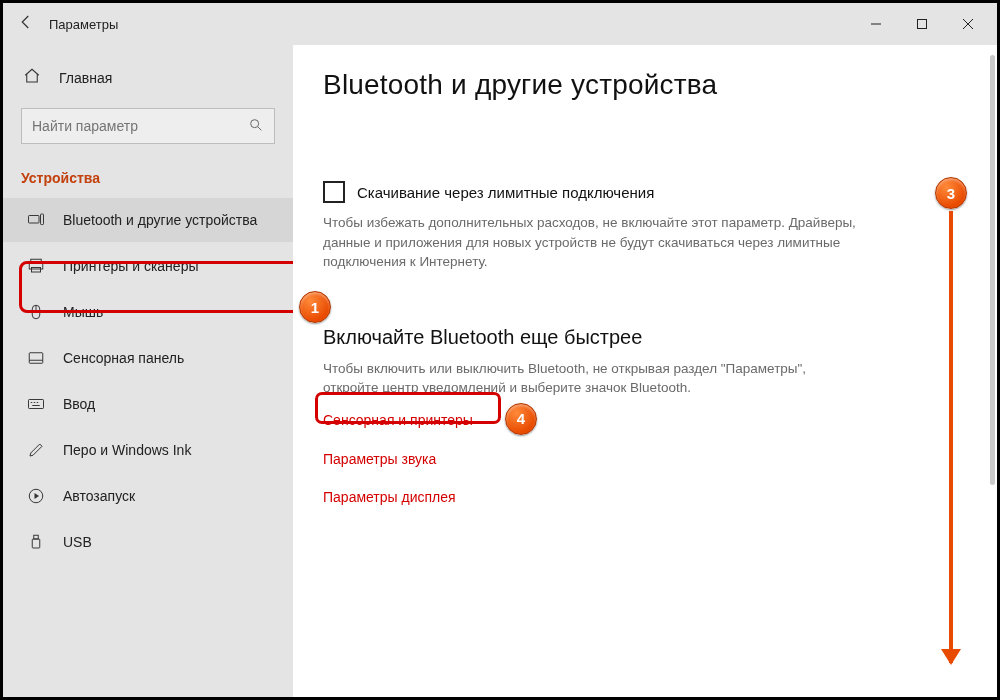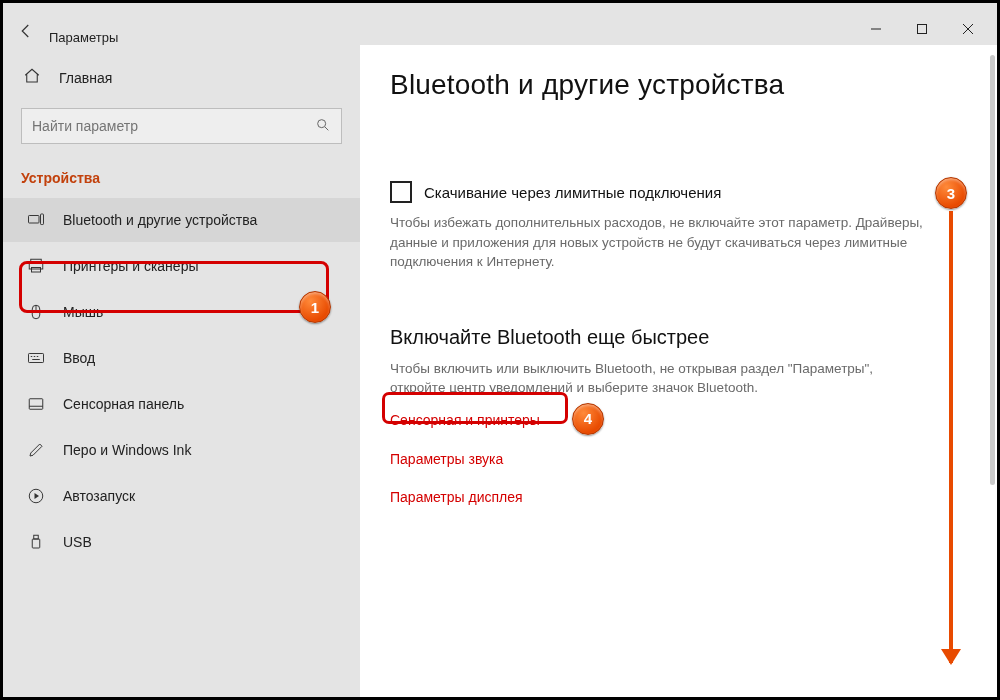--- a/index.html
+++ b/index.html
@@ -9,33 +9,33 @@
     width: 1000px;
     height: 700px;
     overflow: hidden;
     position: relative;
     border: 3px solid #000;
   }
   .titlebar {
     height: 42px;
     background: #e4e4e4;
     display: flex;
-    align-items: flex-end;
+    align-items: center;
     padding: 0 6px;
   }
   .titlebar .back { width: 34px; text-align: center; font-size: 18px; color: #333; cursor: default; }
   .titlebar .title { font-size: 13px; color: #222; margin-left: 6px; }
   .winbtns { margin-left: auto; display: flex; }
   .winbtn { width: 46px; height: 32px; display: flex; align-items: center; justify-content: center; font-size: 13px; color: #222; }
   .winbtn svg { width: 12px; height: 12px; }
 
   .container { display: flex; height: calc(700px - 42px - 6px); }
 
   .sidebar {
-    width: 357px;
+    width: 290px;
     background: #e4e4e4;
     padding-top: 16px;
     position: relative;
   }
   .home-row {
     display: flex; align-items: center;
     padding: 6px 14px 6px 20px;
     font-size: 14px; color: #222;
   }
   .home-row .icon { width: 22px; margin-right: 14px; }
@@ -239,41 +239,41 @@
             <svg viewBox="0 0 24 24">
               <rect x="7" y="3" width="10" height="18" rx="5"></rect>
               <line x1="12" y1="3" x2="12" y2="10"></line>
             </svg>
           </span>
         <span>Мышь</span>
       </div>
       <div class="navitem">
         <span class="nicon">
             <svg viewBox="0 0 24 24">
+              <rect x="3" y="5" width="18" height="14" rx="1"></rect>
+              <line x1="3" y1="15" x2="21" y2="15"></line>
+            </svg>
+          </span>
+        <span>Сенсорная панель</span>
+      </div>
+      <div class="navitem">
+        <span class="nicon">
+            <svg viewBox="0 0 24 24">
               <rect x="2" y="6" width="20" height="12" rx="1"></rect>
               <line x1="5" y1="10" x2="7" y2="10"></line>
               <line x1="9" y1="10" x2="11" y2="10"></line>
               <line x1="13" y1="10" x2="15" y2="10"></line>
               <line x1="7" y1="14" x2="17" y2="14"></line>
             </svg>
           </span>
         <span>Ввод</span>
       </div>
       <div class="navitem">
         <span class="nicon">
             <svg viewBox="0 0 24 24">
-              <rect x="3" y="5" width="18" height="14" rx="1"></rect>
-              <line x1="3" y1="15" x2="21" y2="15"></line>
-            </svg>
-          </span>
-        <span>Сенсорная панель</span>
-      </div>
-      <div class="navitem">
-        <span class="nicon">
-            <svg viewBox="0 0 24 24">
               <path d="M4 20 L8 19 L20 7 L17 4 L5 16 Z"></path>
             </svg>
           </span>
         <span>Перо и Windows Ink</span>
       </div>
       <div class="navitem">
         <span class="nicon">
             <svg viewBox="0 0 24 24">
               <circle cx="12" cy="12" r="9"></circle>
               <path d="M10 8 L16 12 L10 16 Z" fill="#333" stroke="none"></path>

